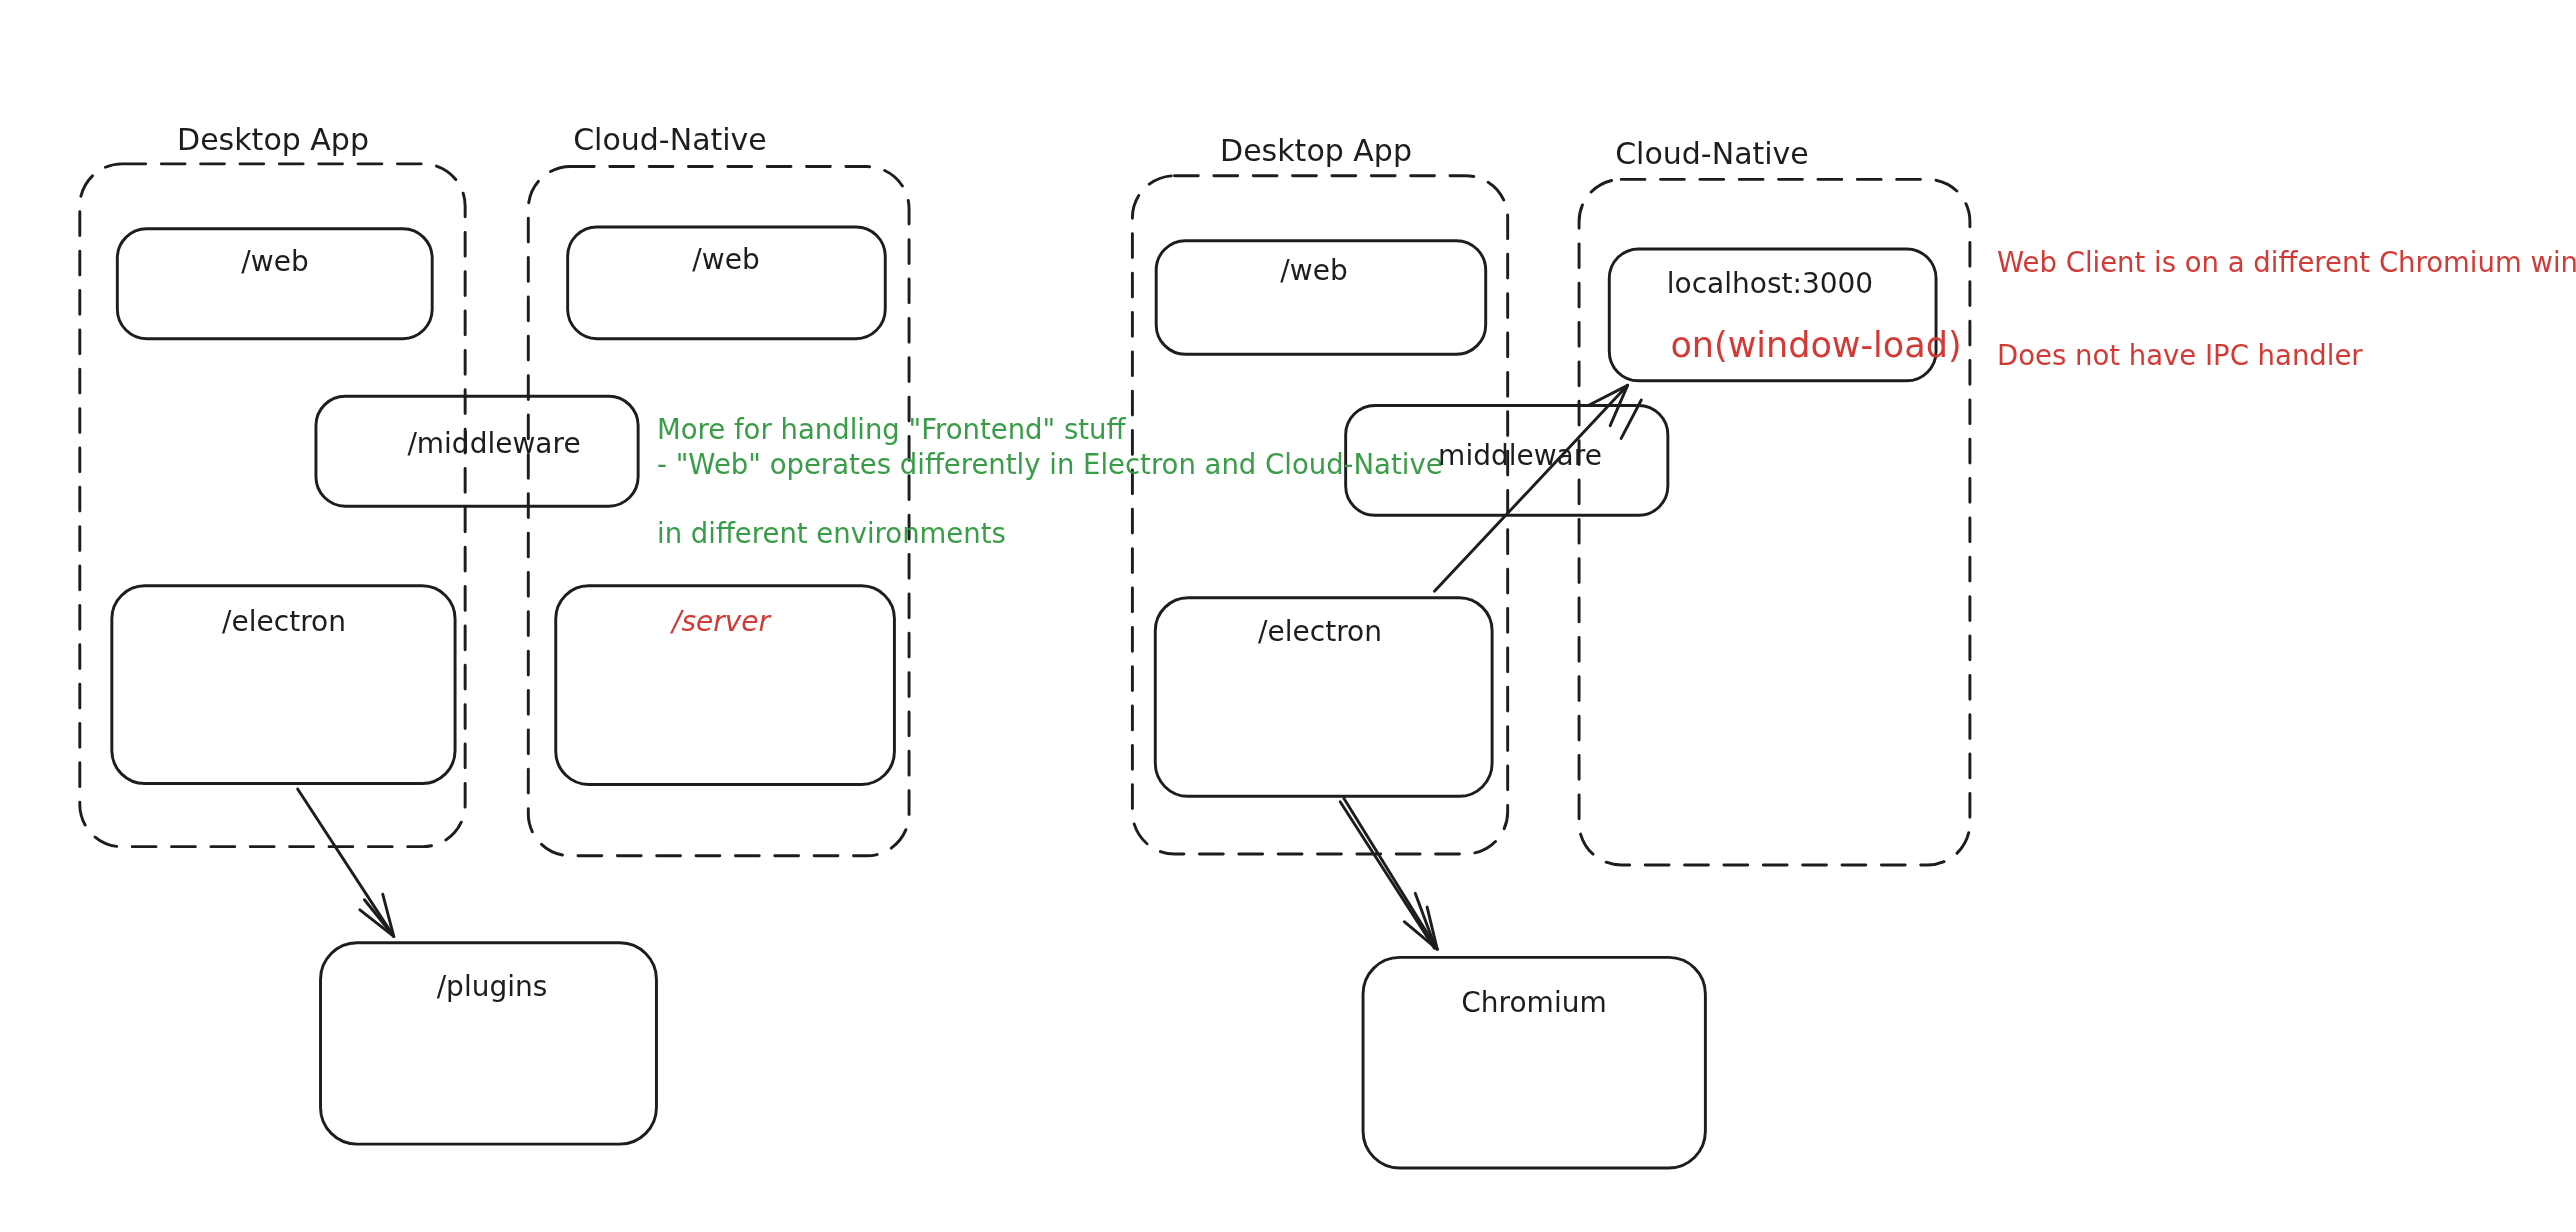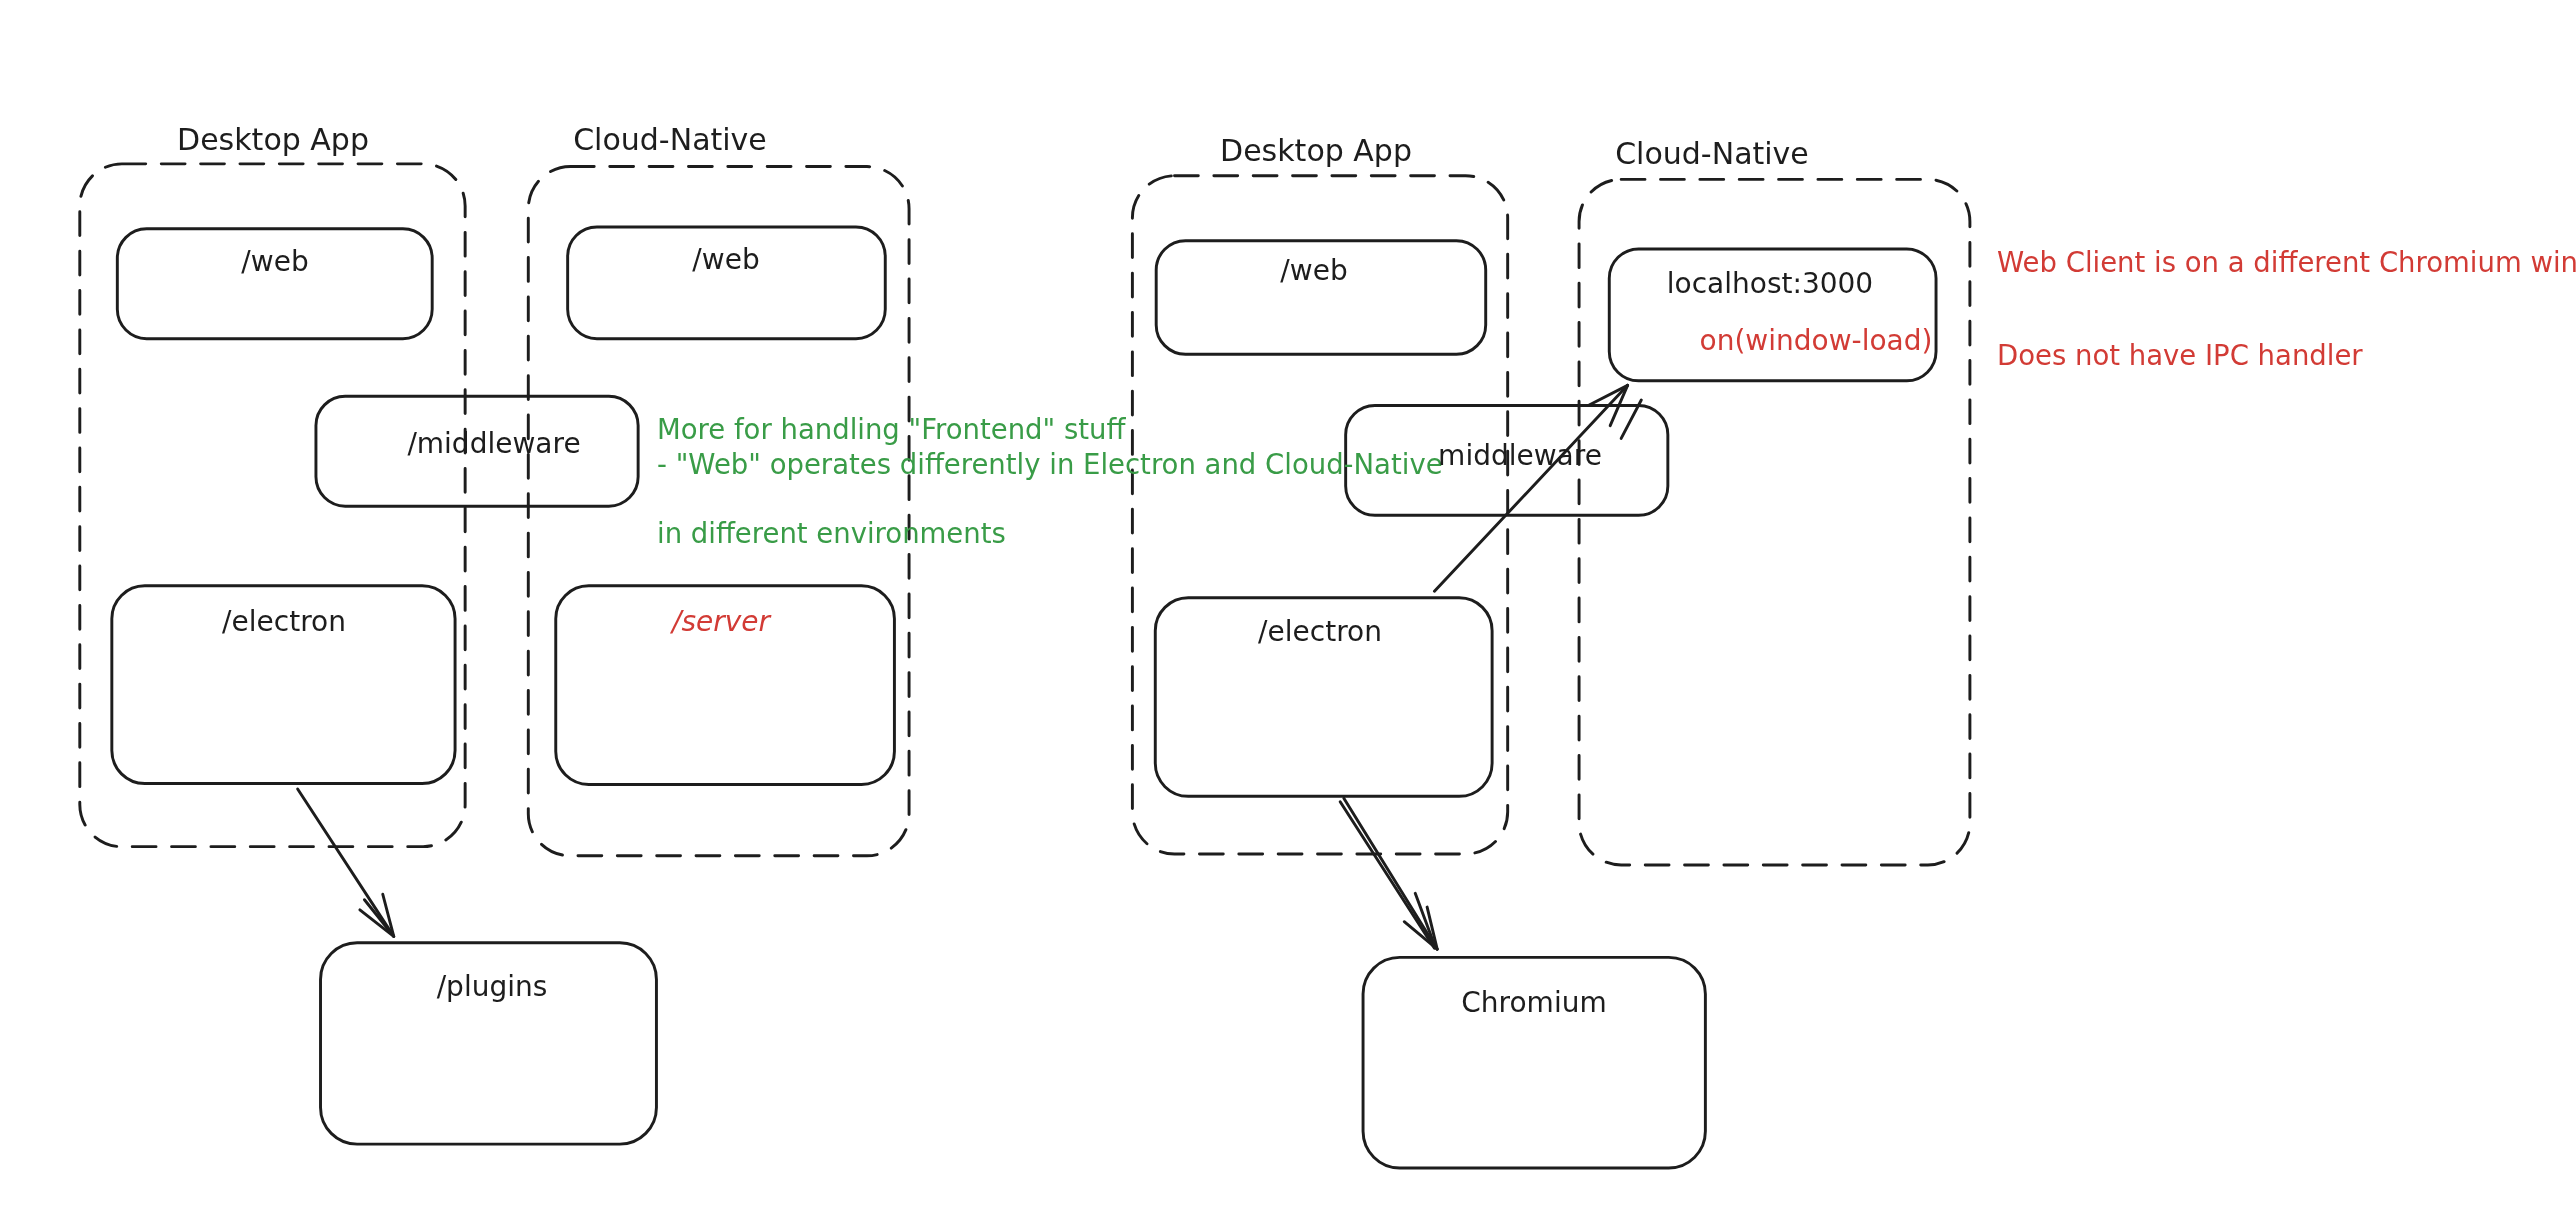--- a/index.html
+++ b/index.html
@@ -73,21 +73,21 @@
 
   <div class="txt note green" style="left:657px;top:414px;">More for handling "Frontend" stuff</div>
   <div class="txt note green" style="left:657px;top:449px;">- "Web" operates differently in Electron and Cloud-Native</div>
   <div class="txt note green" style="left:657px;top:518px;">in different environments</div>
 
   <div class="txt title" style="left:1316px;top:134px;">Desktop App</div>
   <div class="txt title" style="left:1712px;top:137px;">Cloud-Native</div>
 
   <div class="txt boxlabel" style="left:1314px;top:255px;">/web</div>
   <div class="txt boxlabel" style="left:1770px;top:268px;">localhost:3000</div>
-  <div class="txt boxlabel red" style="left:1816px;top:325px;font-size:28px;">on(window-load)</div>
+  <div class="txt boxlabel red" style="left:1816px;top:325px;font-size:35px;">on(window-load)</div>
   <div class="txt boxlabel" style="left:1520px;top:440px;">middleware</div>
   <div class="txt boxlabel" style="left:1320px;top:616px;">/electron</div>
   <div class="txt boxlabel" style="left:1534px;top:987px;">Chromium</div>
 
   <div class="txt note red" style="left:1997px;top:247px;">Web Client is on a different Chromium window</div>
   <div class="txt note red" style="left:1997px;top:340px;">Does not have IPC handler</div>
 
 </div>
 
 

